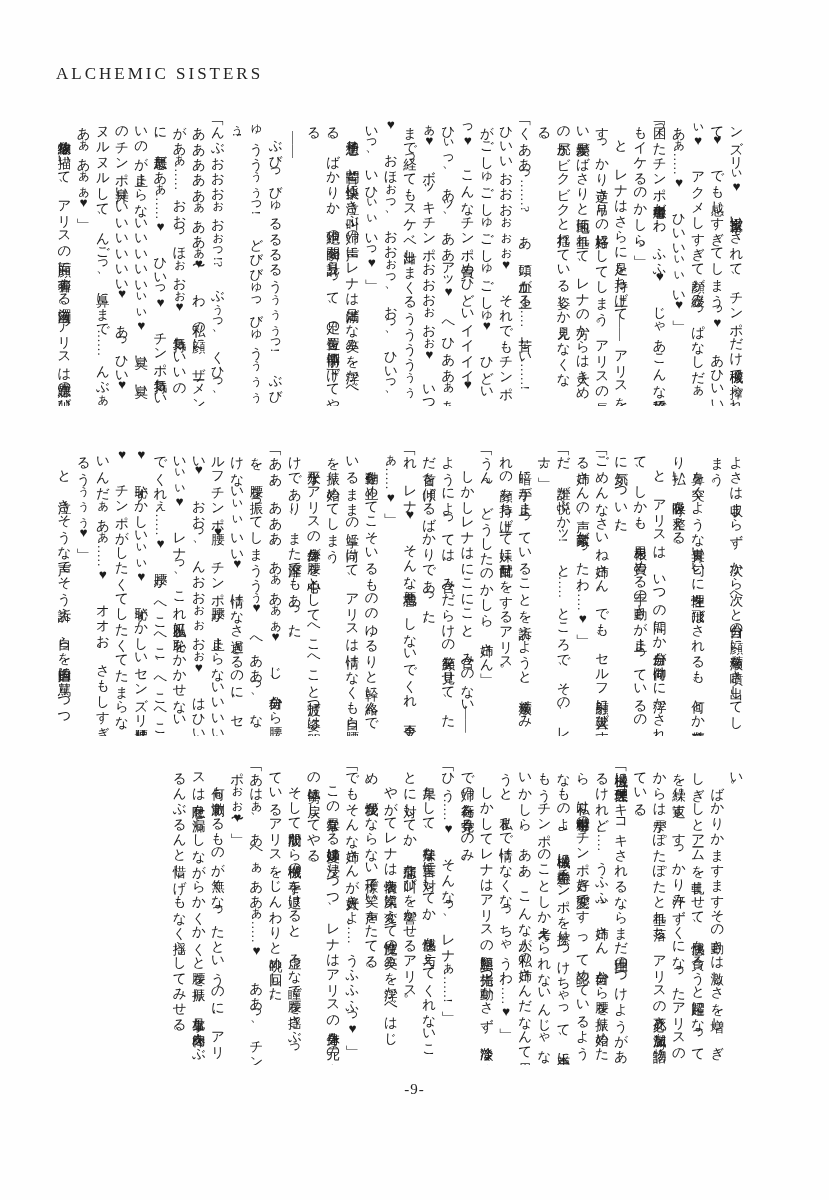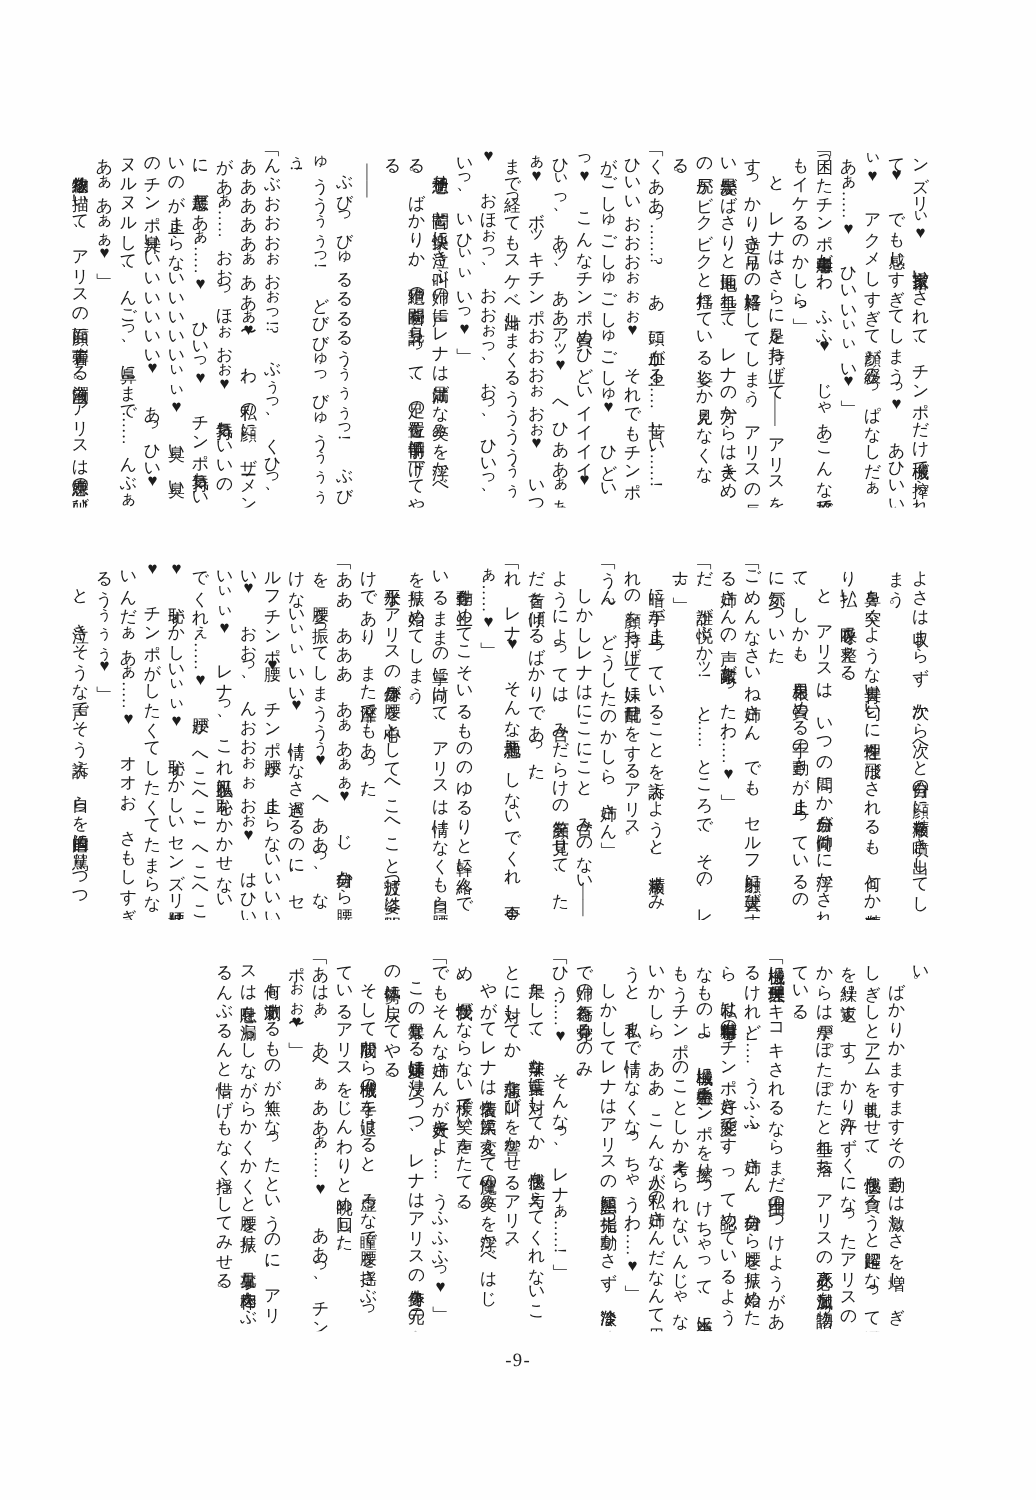--- a/index.html
+++ b/index.html
@@ -56,20 +56,21 @@
     font-size: 15px;
     letter-spacing: 1px;
     color: #222;
   }
 </style>
 </head>
 <body>
 
 <div class="page">
 
+  <div class="doc-title">ALCHEMIC SISTERS</div>
 
   <div class="band band-top">
 
   <p>ンズリぃ♥　家畜扱いされて、チンポだけ機械で搾られて♥　でも感じすぎてしまうっ♥　あひいいぃ♥　アクメしすぎて顔が緩みっぱなしだぁあぁ……♥　ひいいぃぃい♥」</p>
       <p>「困ったチンポ中毒患者だわ、ふふ♥　じゃあこんな格好でもイケるのかしら?」</p>
       <p class="indent">と、レナはさらに足を持ち上げて――アリスをすっかり逆さ吊りの格好にしてしまう。アリスの長い黒髪がばさりと地面に垂れて、レナの方からは大きめの尻がビクビクと揺れている姿しか見えなくなる。</p>
       <p>「くああっ……?　あ、頭に血が上る……苦しい……!　ひいいおおおぉぉぉ♥　それでもチンポがごしゅごしゅごしゅごしゅ♥　ひどいっ♥　こんなチンポ責めひどいイイイイ♥　ひぃっ、あッ、ああアッ♥　へひああぁあぁ♥　ボッキチンポおおおぉおぉ♥　いつまで経ってもスケベ汁出しまくるううううぅぅ♥　おほぉっ、おおぉっ、おっ、ひいっ、いっ、いひぃぃいっ♥」</p>
       <p class="indent">予想通り、苦悶と快楽に泣き叫ぶ姉の声にレナは満足げな笑みを浮かべる。ばかりか、絶頂の瞬間を見計らって、足の位置を手前側に下げてやる</p>
       <p class="indent">――</p>
       <p class="indent">ぶびっびゅるるるるうぅぅぅっ!　ぶびゅううぅぅっ!　どびびゅっびゅうぅぅぅぅ!</p>

